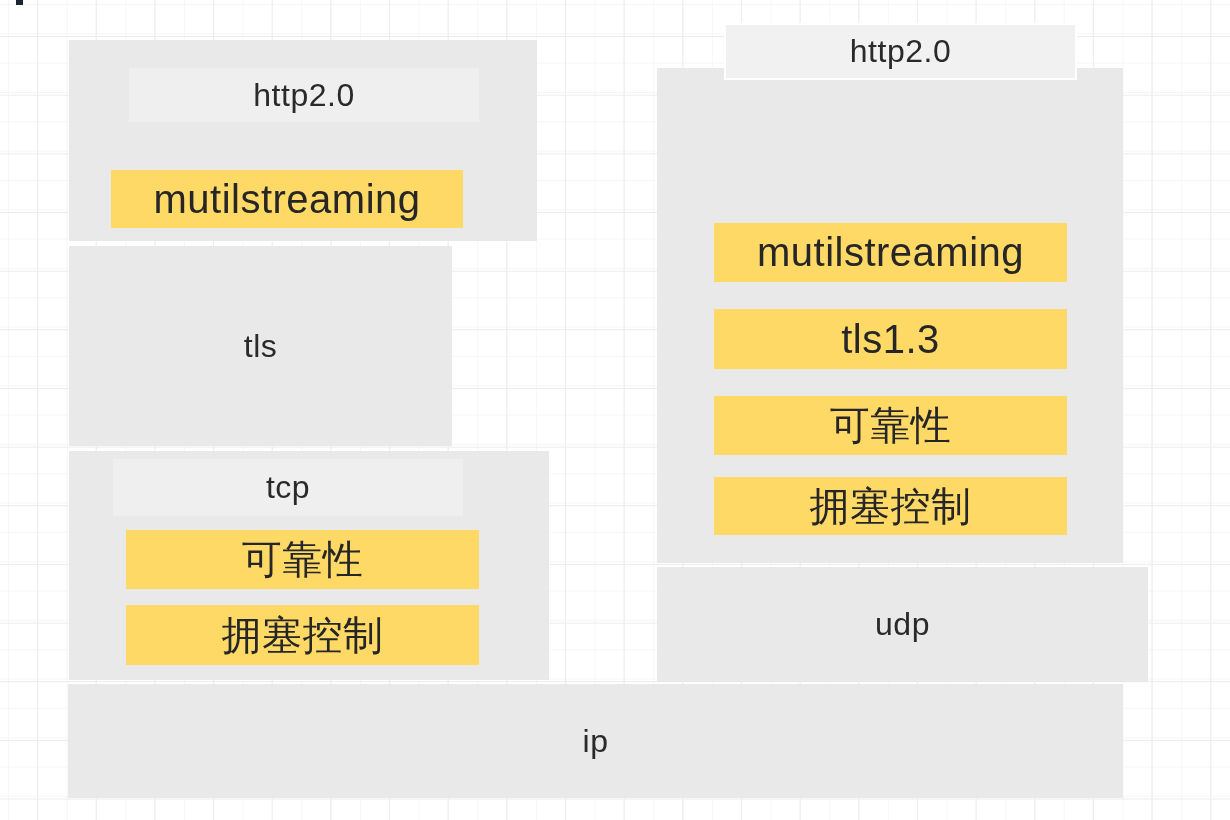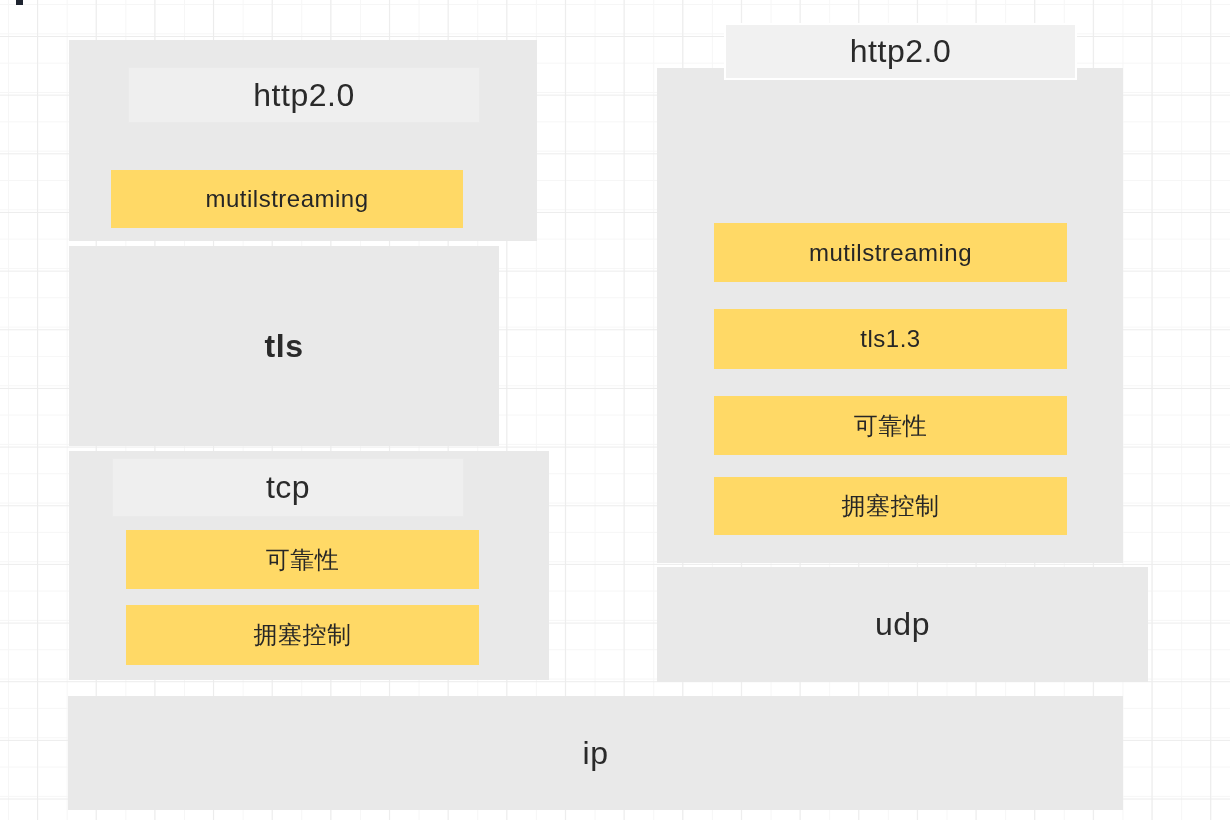--- a/index.html
+++ b/index.html
@@ -49,31 +49,31 @@
     font-size: 32px;
     letter-spacing: 0.5px;
   }
 
   .feature {
     position: absolute;
     background: #ffd966;
     display: flex;
     align-items: center;
     justify-content: center;
-    font-size: 24px;
+    font-size: 40px;
     letter-spacing: 0.5px;
     color: #262626;
   }
 
   
   #box-l-http2 { left: 69px;  top: 40px;  width: 468px; height: 201px; }
   #box-l-http2 .label-cell { left: 59px; top: 27px;  width: 352px; height: 56px; }
   #box-l-http2 .feature    { left: 42px; top: 130px; width: 352px; height: 58px; }
 
-  #box-l-tls   { left: 69px;  top: 246px; width: 430px; height: 200px; font-weight: bold; }
+  #box-l-tls   { left: 69px;  top: 246px; width: 383px; height: 200px; }
 
   #box-l-tcp   { left: 69px;  top: 451px; width: 480px; height: 229px; }
   #box-l-tcp .label-cell     { left: 43px; top: 7px;   width: 352px; height: 59px; }
   #box-l-tcp .feature.f0     { left: 57px; top: 79px;  width: 353px; height: 59px; }
   #box-l-tcp .feature.f1     { left: 57px; top: 154px; width: 353px; height: 60px; }
 
   
   #box-r-http2 {
     left: 724px; top: 23px; width: 353px; height: 57px;
     background: #f1f1f1;
@@ -86,21 +86,21 @@
   #box-r-quic  { left: 657px; top: 68px;  width: 466px; height: 495px; z-index: 1; }
   #box-r-quic .label-cell    { left: 57px; top: 44px;  width: 353px; height: 58px; }
   #box-r-quic .feature.f0    { left: 57px; top: 155px; width: 353px; height: 59px; }
   #box-r-quic .feature.f1    { left: 57px; top: 241px; width: 353px; height: 60px; }
   #box-r-quic .feature.f2    { left: 57px; top: 328px; width: 353px; height: 59px; }
   #box-r-quic .feature.f3    { left: 57px; top: 409px; width: 353px; height: 58px; }
 
   #box-r-udp   { left: 657px; top: 567px; width: 491px; height: 115px; }
 
   
-  #box-ip      { left: 68px;  top: 684px; width: 1055px; height: 114px; margin-top: 12px; }
+  #box-ip      { left: 68px;  top: 684px; width: 1055px; height: 114px; }
 
   
   .artifact {
     position: absolute;
     left: 16px; top: 0px; width: 7px; height: 5px;
     background: #1e2430;
   }
 </style>
 </head>
 <body>

